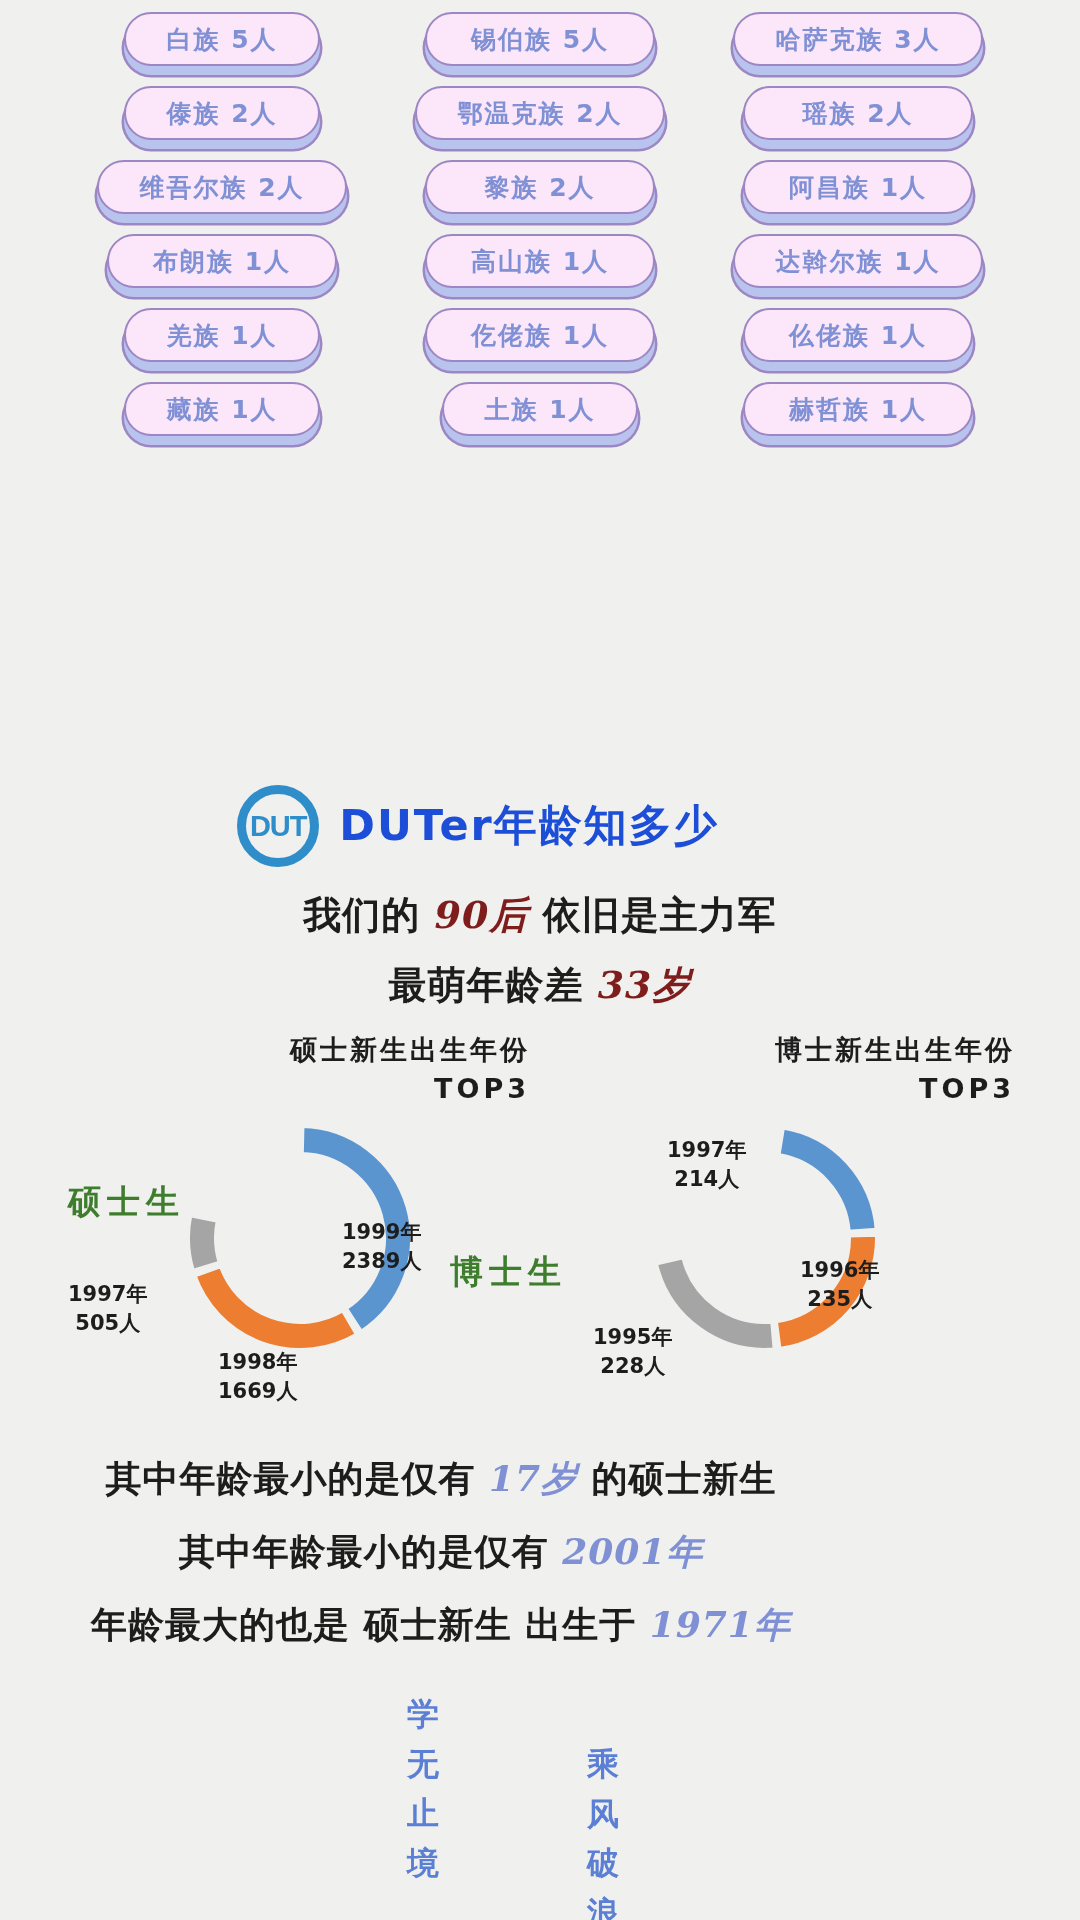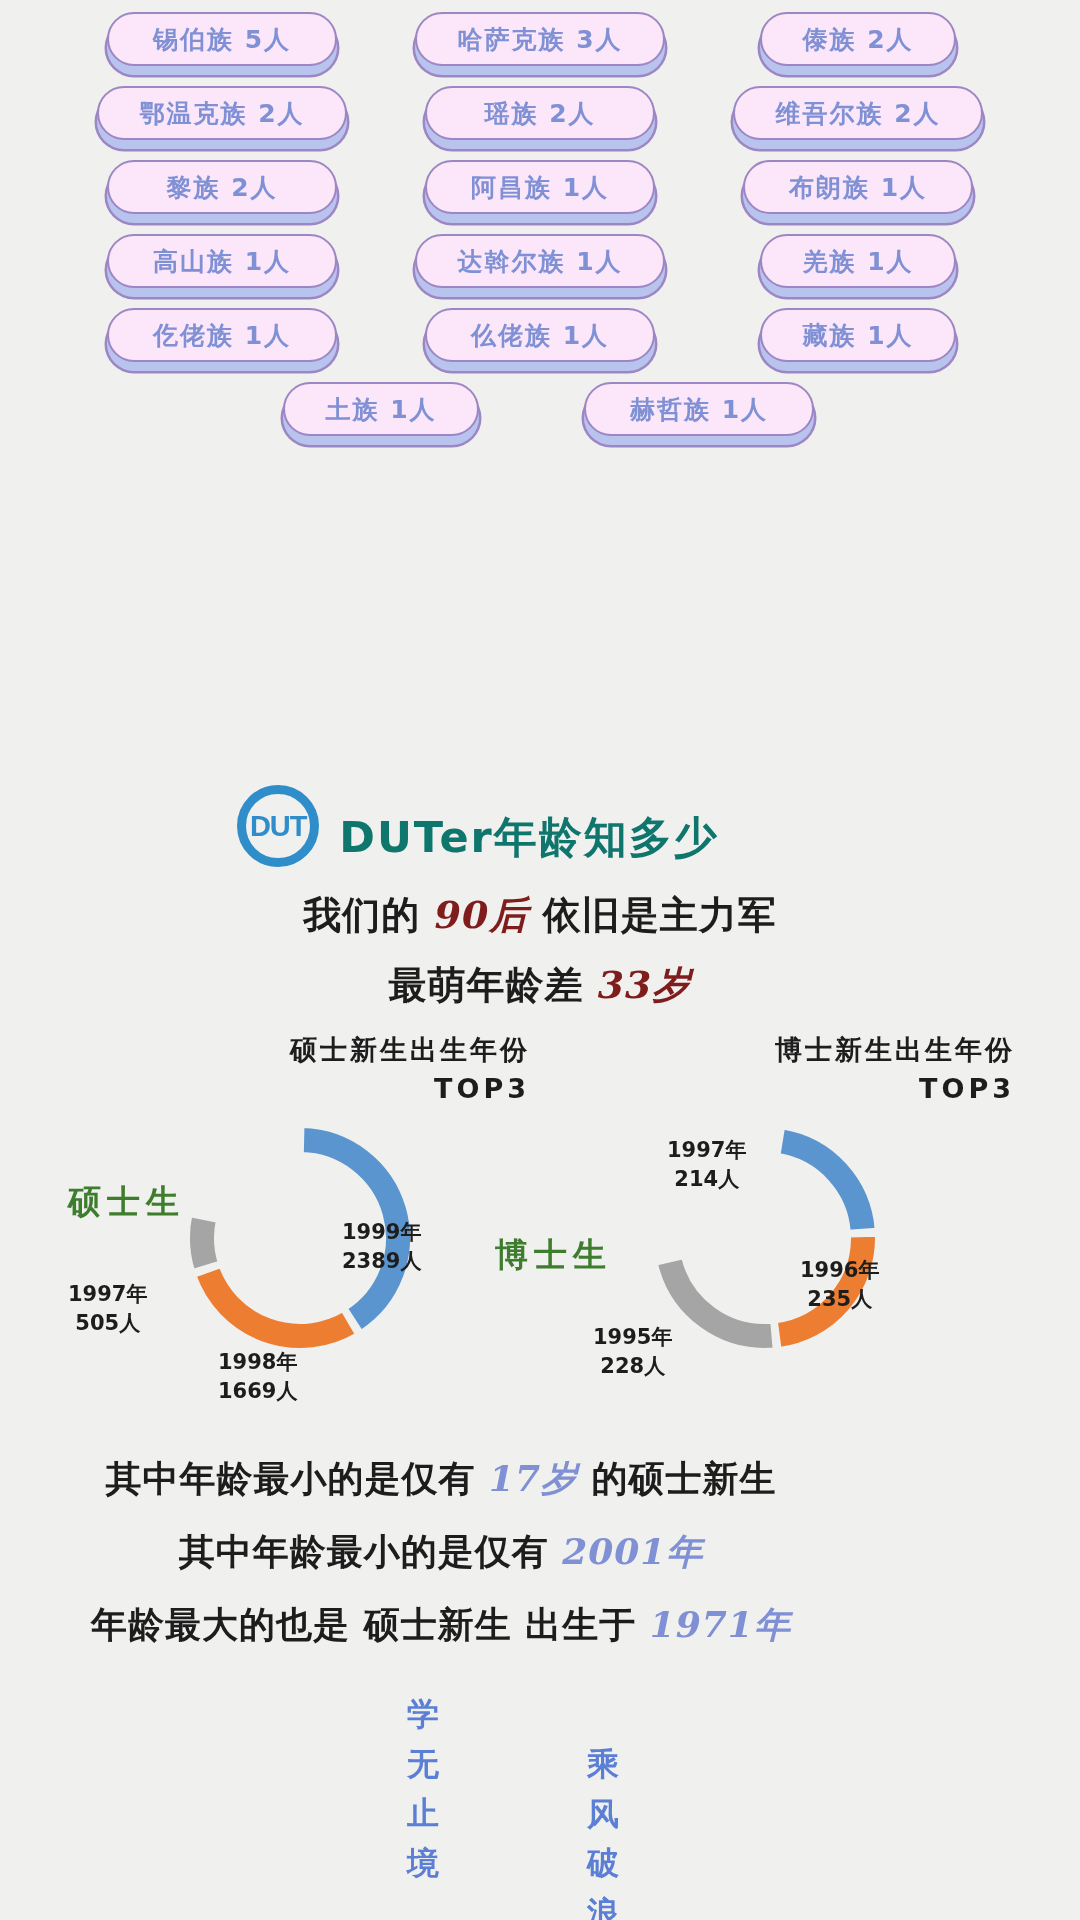--- a/index.html
+++ b/index.html
@@ -36,37 +36,37 @@
     color:#7f90d4;
     white-space:nowrap;
   }
   .pill.w1{min-width:196px;}
   .pill.w2{min-width:230px;}
   .pill.w3{min-width:250px;}
 
   
   .header{
     position:absolute;top:785px;left:0;width:956px;
-    display:flex;align-items:flex-end;justify-content:center;gap:20px;
+    display:flex;align-items:center;justify-content:center;gap:20px;
   }
   .dut-logo{
     width:82px;height:82px;border-radius:50%;
     border:9px solid #2f8dc9;
     box-sizing:border-box;
     display:flex;align-items:center;justify-content:center;
     background:transparent;
   }
   .dut-logo span{
     font-family:"Liberation Sans",sans-serif;
     font-weight:bold;font-size:29px;color:#2f8dc9;
     letter-spacing:-1px;
   }
   .header-title{
     font-family:"DejaVu Sans","Liberation Sans",sans-serif;
-    font-weight:bold;font-size:43px;color:#0f766e;
+    font-weight:bold;font-size:43px;color:#1d4ed8;
     letter-spacing:2px;white-space:nowrap;
   }
 
   
   .lead{
     position:absolute;left:0;width:1080px;text-align:center;
     font-family:"DejaVu Sans","Liberation Sans",sans-serif;
     font-weight:bold;color:#1d1d1d;font-size:38px;letter-spacing:1px;
     white-space:nowrap;
   }
@@ -109,21 +109,21 @@
   
   #lbl-m-1999{left:282px;top:110px;}
   #lbl-m-1998{left:158px;top:240px;}
   #lbl-m-1997{left:8px;top:172px;}
   #lbl-master{left:8px;top:72px;}
 
   
   #lbl-d-1997{left:122px;top:28px;}
   #lbl-d-1996{left:255px;top:148px;}
   #lbl-d-1995{left:48px;top:215px;}
-  #lbl-doctor{left:-95px;top:125px;margin-left:45px;}
+  #lbl-doctor{left:-95px;top:142px;}
 
   
   .tail{
     position:absolute;left:0;width:882px;text-align:center;
     font-family:"DejaVu Sans","Liberation Sans",sans-serif;
     font-weight:bold;color:#1d1d1d;font-size:36px;letter-spacing:1px;
     white-space:nowrap;
   }
   .tail .hl{color:#7f90d4;font-style:italic;font-family:"DejaVu Serif","Liberation Serif",serif;}
   #tail1{top:1455px;}
@@ -137,20 +137,23 @@
     font-weight:bold;font-size:32px;color:#5b7fd4;
     line-height:1.55;text-align:center;width:46px;
   }
   #vtext-left{left:400px;top:1690px;}
   #vtext-right{left:580px;top:1740px;}
 </style>
 </head>
 <body>
 
 <div class="pill-grid">
+    <div class="pill-cell">
+      <div class="pill w1">白族 5人</div>
+    </div>
     <div class="pill-cell">
       <div class="pill w2">锡伯族 5人</div>
     </div>
     <div class="pill-cell">
       <div class="pill w3">哈萨克族 3人</div>
     </div>
     <div class="pill-cell">
       <div class="pill w1">傣族 2人</div>
     </div>
     <div class="pill-cell">

